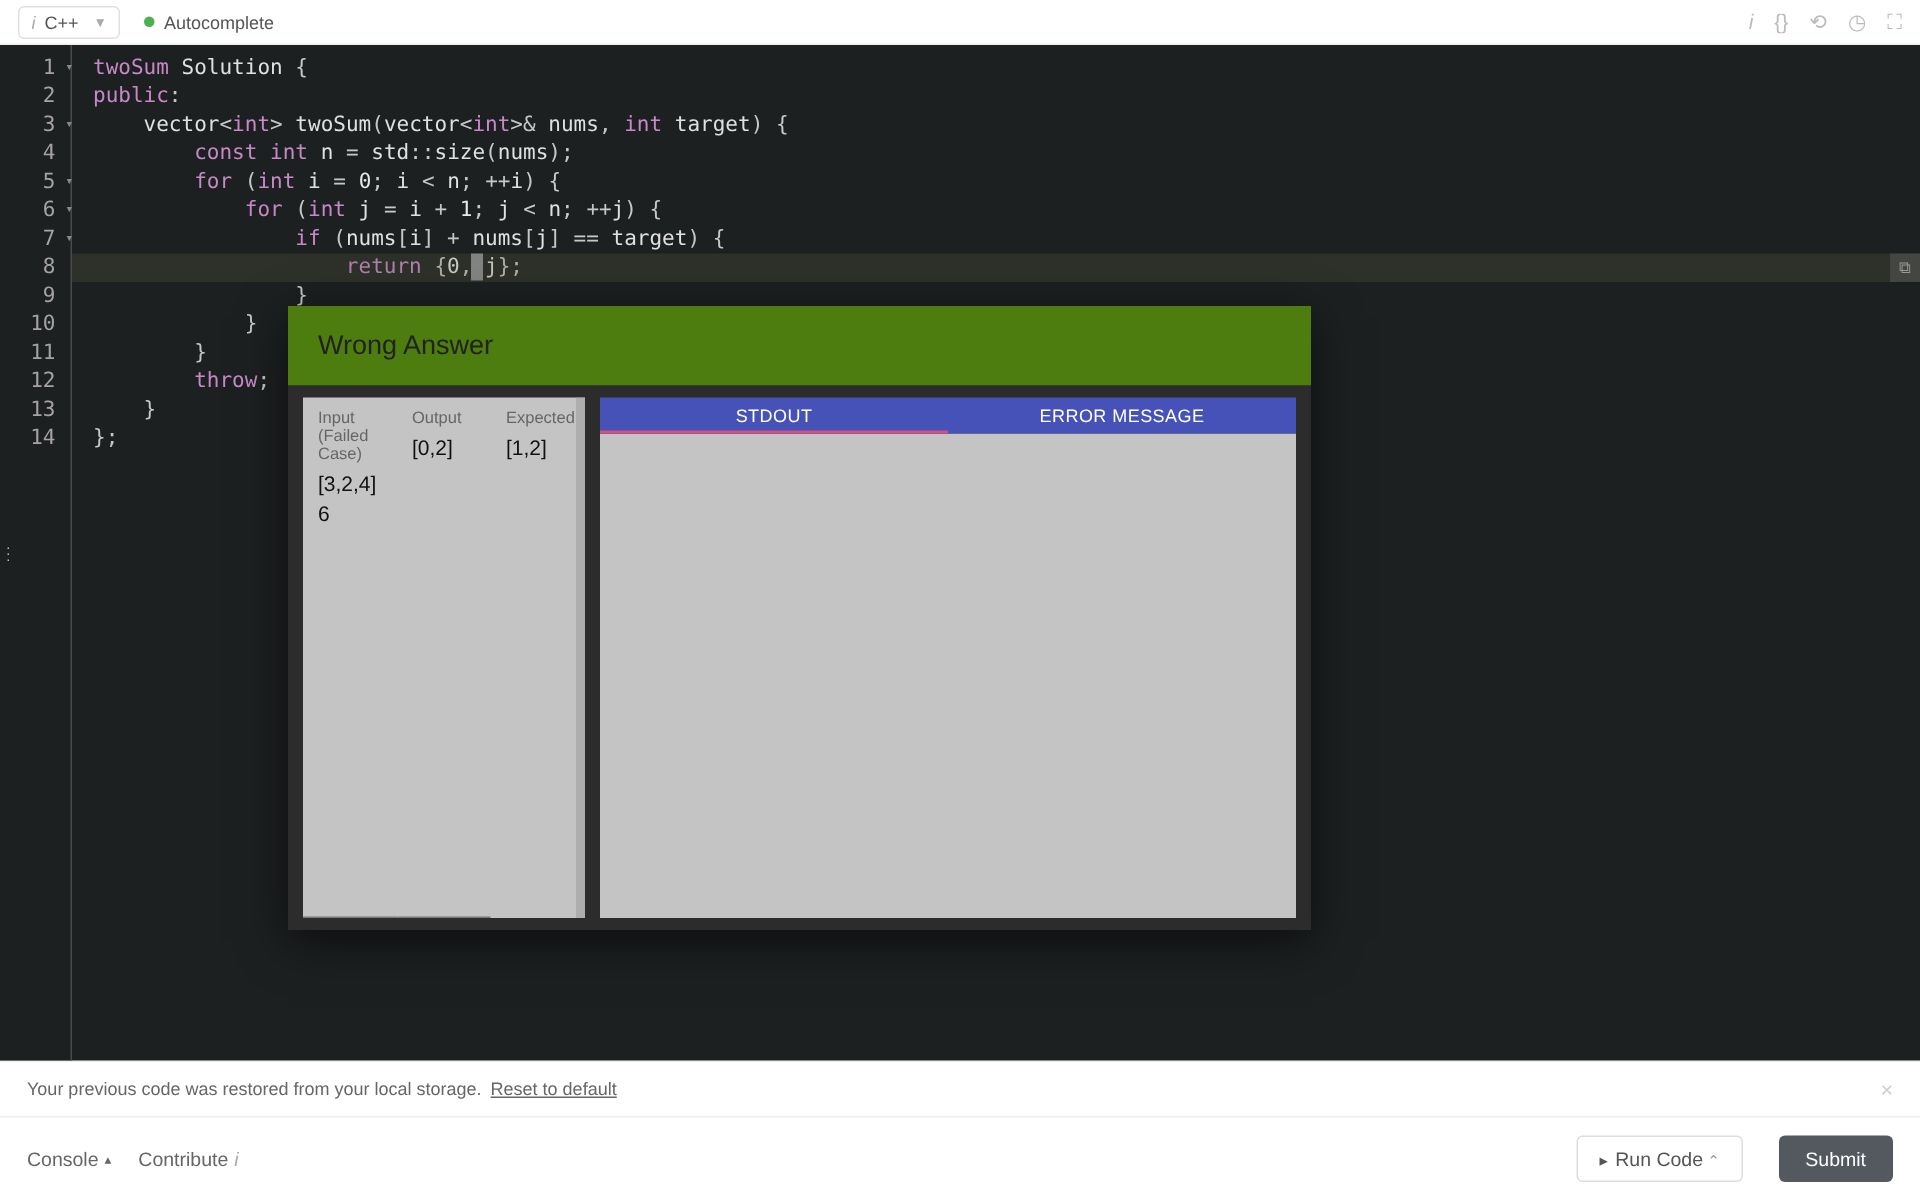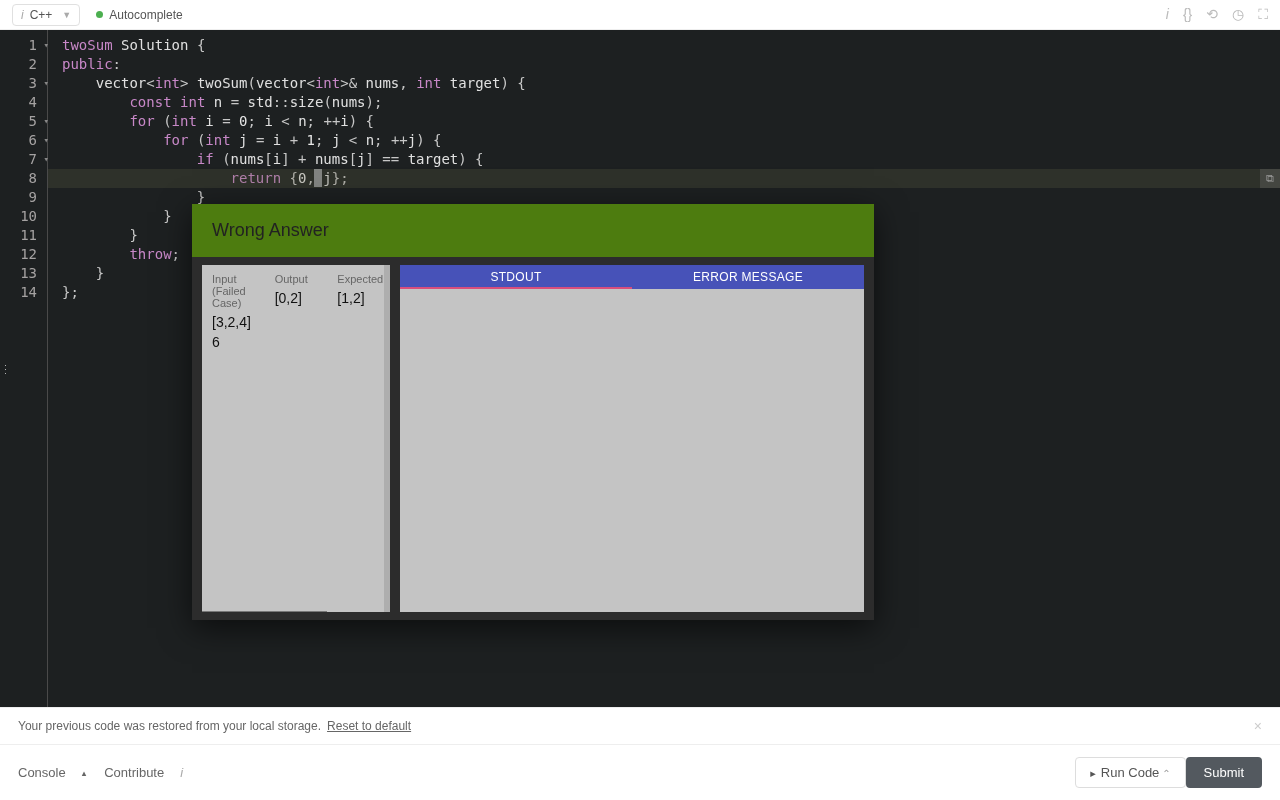--- a/index.html
+++ b/index.html
@@ -110,24 +110,24 @@
   .bottom-bar {
     background: #fff;
     border-top: 1px solid #eee;
     padding: 12px 18px;
     display: flex;
     align-items: center;
     font-size: 13px;
     color: #666;
   }
   .bottom-left { display: flex; gap: 18px; }
-  .bottom-left .item { cursor: pointer; display: flex; align-items: center; gap: 16px; }
+  .bottom-left .item { cursor: pointer; display: flex; align-items: center; gap: 4px; }
   .bottom-left .caret { font-size: 9px; }
   .bottom-left .info-i { font-style: italic; color: #aaa; }
-  .bottom-right { margin-left: auto; display: flex; gap: 0; }
+  .bottom-right { margin-left: auto; display: flex; gap: 24px; }
   .runcode-btn {
     border: 1px solid #ddd;
     background: #fff;
     border-radius: 4px;
     padding: 7px 14px;
     font-size: 13px;
     cursor: pointer;
     color: #555;
   }
   .runcode-btn::before { content: "▸"; margin-right: 5px; font-size: 11px; }

